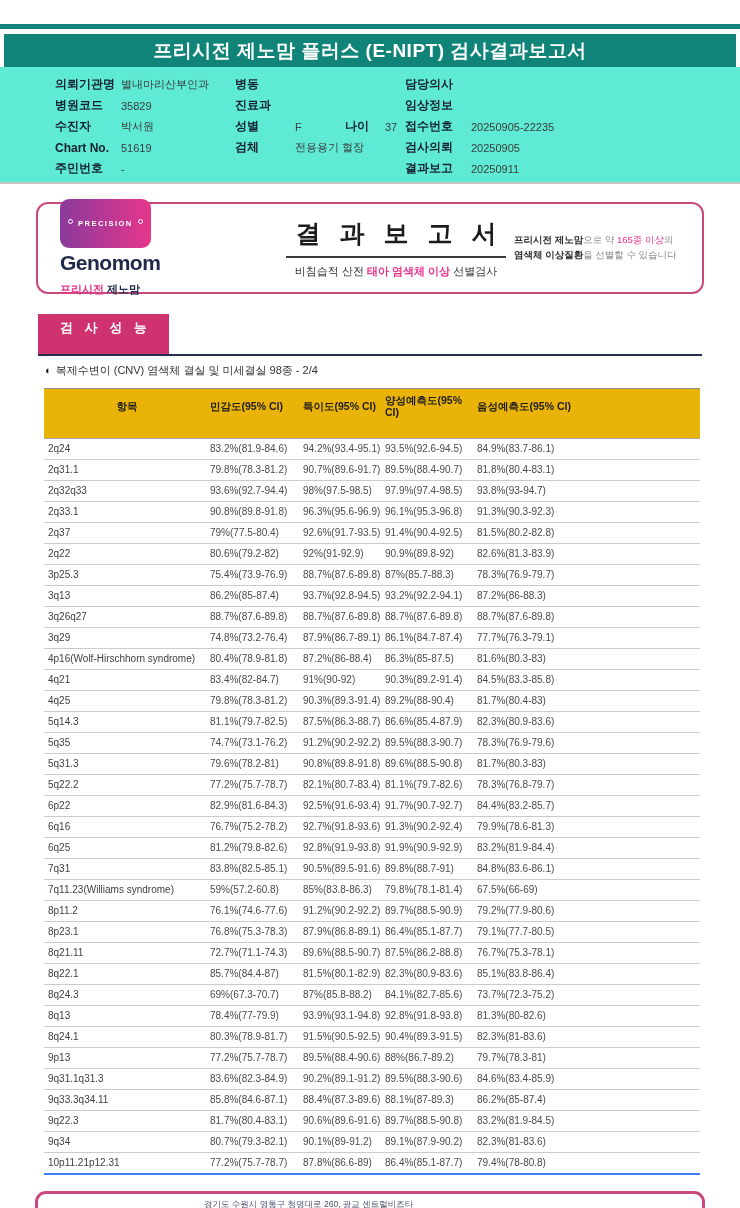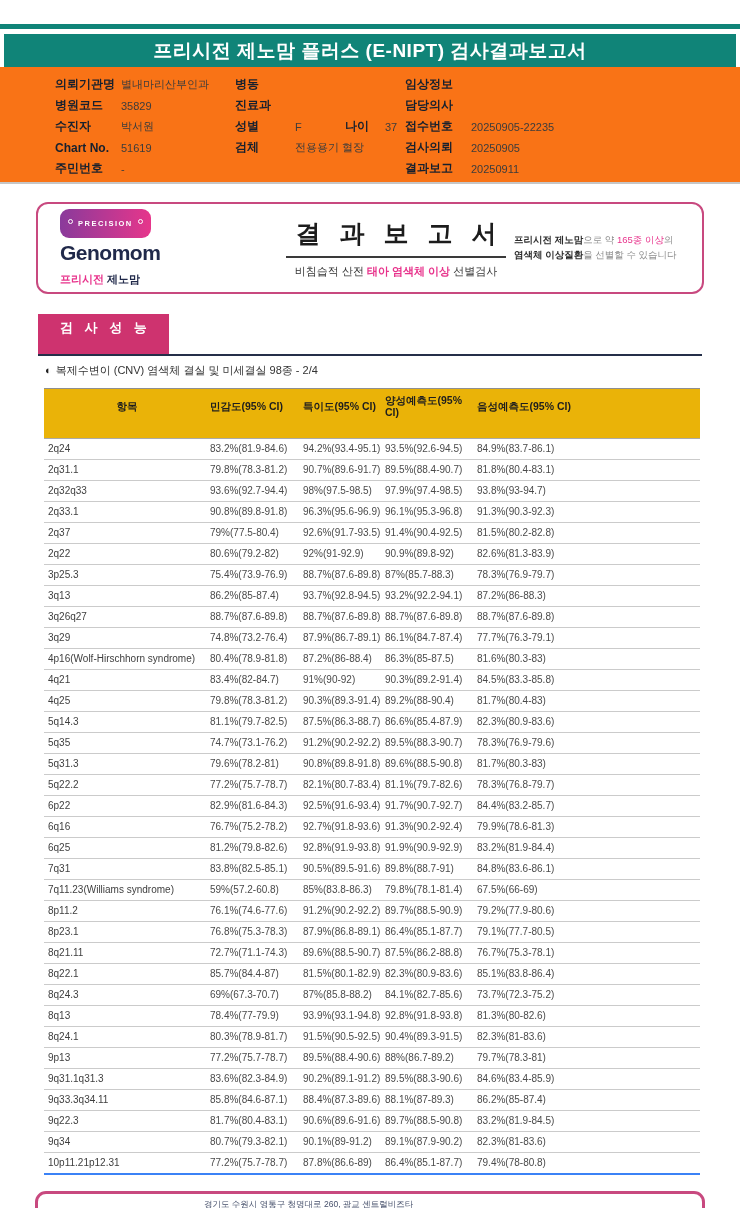--- a/index.html
+++ b/index.html
@@ -5,37 +5,37 @@
   * { margin:0; padding:0; box-sizing:border-box; }
   html,body { background:#fff; }
   body { font-family:"Liberation Sans","DejaVu Sans",sans-serif; width:740px; }
   .page { position:relative; width:740px; height:1208px; background:#fff; overflow:hidden;margin-top:24px; }
 
   .top-strip { height:5px; background:var(--teal); width:740px; }
   .title-bar { margin:5px 4px 0 4px; height:33px; background:var(--teal);
                display:flex; align-items:center; justify-content:center; }
   .title-bar .t { color:#fff; font-size:19px; font-weight:bold; letter-spacing:0.5px; }
 
-  .patient { padding:7px 0 3px 55px; display:flex; border-bottom:2px solid #c6c6c6; background:#f97316; }
+  .patient { padding:7px 0 3px 55px; display:flex; border-bottom:2px solid #c6c6c6; background:#5eead4; }
   .pcol { display:flex; flex-direction:column; }
   .pcol1 { width:180px; }
   .pcol2 { width:170px; }
   .pcol3 { flex:1; }
   .info-row { display:flex; height:21px; align-items:center; }
   .info-label { font-weight:bold; color:#16202e; font-size:12px; width:66px; flex:none; }
   .pcol2 .info-label { width:60px; }
   .info-value { color:#3c3c3c; font-size:11px; }
   .mini-label { font-weight:bold; color:#16202e; font-size:12px; width:40px; flex:none; }
   .gv { width:50px; flex:none; }
 
   .report-box { margin:18px 36px 0 36px; height:92px; border:2px solid var(--pink);
                 border-radius:12px; display:flex; align-items:center; padding:0 20px 0 22px; }
   .brand-block { width:218px; flex:none; }
   .badge { display:inline-flex; gap:5px; background:linear-gradient(90deg,#8A3A9B,#E6368B);
-           border-radius:9px; padding:10px 8px; color:#fff; font-size:7.5px; font-weight:bold; letter-spacing:1.5px; }
+           border-radius:9px; padding:20px 8px; color:#fff; font-size:7.5px; font-weight:bold; letter-spacing:1.5px; }
   .badge-dot { width:5px; height:5px; border:1.5px solid #fff; border-radius:50%; display:inline-block; }
   .brand-line { margin-top:3px; display:flex; align-items:baseline; gap:7px;flex-direction:column; }
   .brand-name { font-size:21px; font-weight:bold; color:var(--navy); letter-spacing:-0.5px; }
   .brand-sub { font-size:11px; font-weight:bold; }
   .brand-sub .pk { color:var(--brandpink); }
   .brand-sub .nv { color:var(--navy); }
   .center-block { flex:1; text-align:center; }
   .report-title { font-size:25px; font-weight:bold; color:#1c1c1c; letter-spacing:6px; display:inline-block;
                   border-bottom:2px solid #3a3a3a; padding:0 4px 6px 10px; }
   .report-sub { margin-top:6px; font-size:11px; color:#333; }
@@ -118,25 +118,25 @@
         <span class="mini-label">나이</span>
         <span class="info-value">37</span>
       </div>
       <div class="info-row">
         <span class="info-label">검체</span>
         <span class="info-value">전용용기 혈장</span>
       </div>
     </div>
     <div class="pcol pcol3">
       <div class="info-row">
+        <span class="info-label">담당의사</span>
+        <span class="info-value"></span>
+      </div>
+      <div class="info-row">
         <span class="info-label">임상정보</span>
-        <span class="info-value"></span>
-      </div>
-      <div class="info-row">
-        <span class="info-label">담당의사</span>
         <span class="info-value"></span>
       </div>
       <div class="info-row">
         <span class="info-label">접수번호</span>
         <span class="info-value">20250905-22235</span>
       </div>
       <div class="info-row">
         <span class="info-label">검사의뢰</span>
         <span class="info-value">20250905</span>
       </div>

